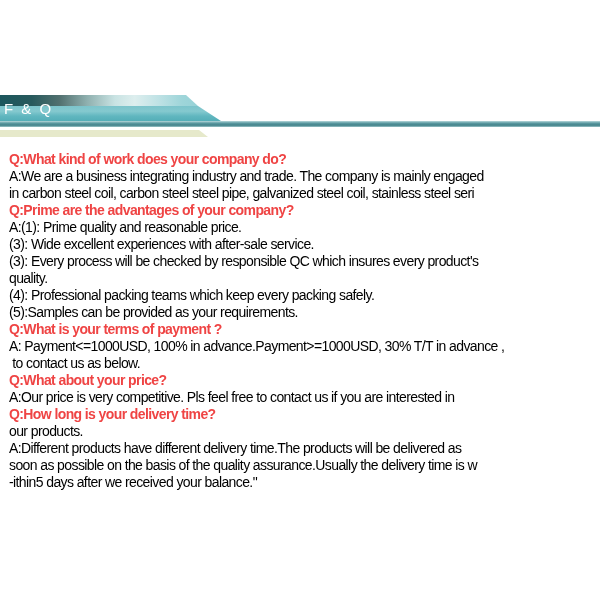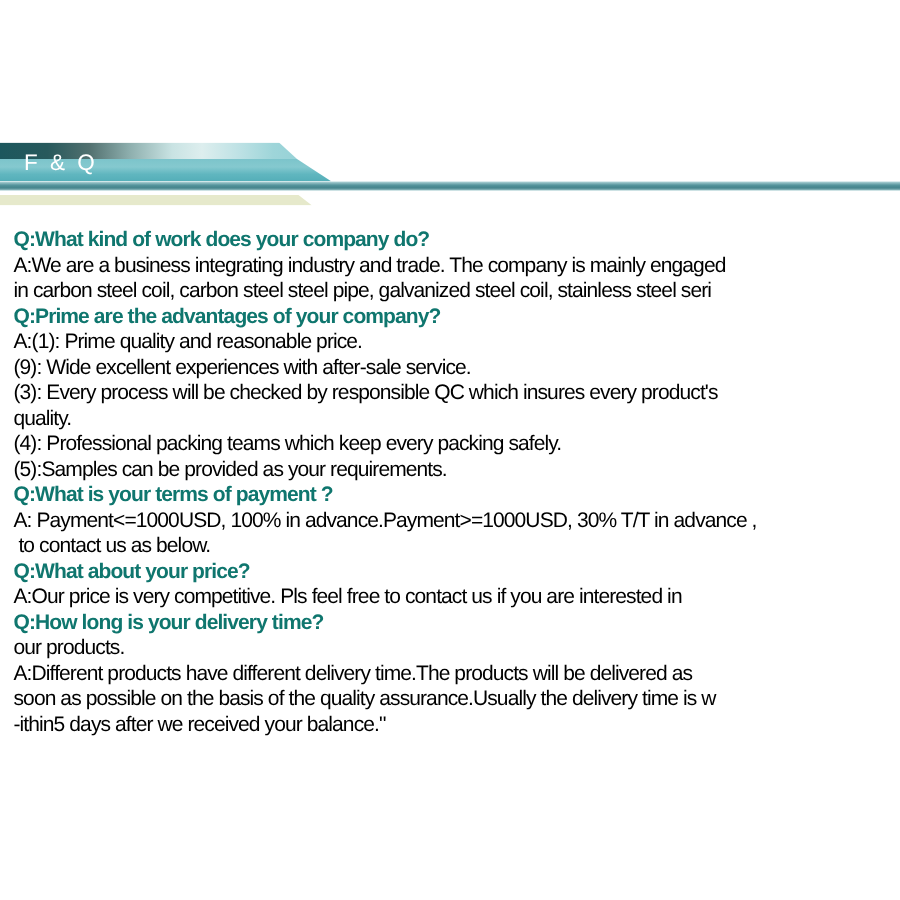--- a/index.html
+++ b/index.html
@@ -31,21 +31,21 @@
   .banner-bar {
     position: absolute;
     left: 0; top: 106px;
     width: 221px; height: 15px;
     background: linear-gradient(180deg,
       #7cc4cb 0%, #85c9cf 35%, #60b6bf 68%, #54aeb8 100%);
     clip-path: polygon(0 0, 198px 0, 221px 100%, 0 100%);
   }
   .banner-title {
     position: absolute;
-    left: 16px; top: 99px;
+    left: 4px; top: 99px;
     z-index: 3;
     color: #ffffff;
     font-size: 15px;
     line-height: 19px;
     letter-spacing: 2px;
     white-space: pre;
   }
   .banner-rule {
     position: absolute;
     left: 0; top: 121px;
@@ -67,21 +67,21 @@
     width: 591px;
   }
   .line {
     font-size: 14px;
     line-height: 17px;
     letter-spacing: -0.6px;
     white-space: pre;
     color: #000000;
   }
   .line.q {
-    color: #0f766e;
+    color: #ef4444;
     font-weight: bold;
   }
 </style>
 </head>
 <body>
 
 <div class="page">
 
   <div class="banner-gradient-strip"></div>
   <div class="banner-bar"></div>
@@ -90,21 +90,21 @@
   <div class="banner-cream-strip"></div>
 
   <div class="content">
 
     <div class="line q">Q:What kind of work does your company do?</div>
     <div class="line">A:We are a business integrating industry and trade. The company is mainly engaged</div>
     <div class="line">in carbon steel coil, carbon steel steel pipe, galvanized steel coil, stainless steel seri</div>
 
     <div class="line q">Q:Prime are the advantages of your company?</div>
     <div class="line">A:(1): Prime quality and reasonable price.</div>
-    <div class="line">(9): Wide excellent experiences with after-sale service.</div>
+    <div class="line">(3): Wide excellent experiences with after-sale service.</div>
     <div class="line">(3): Every process will be checked by responsible QC which insures every product's</div>
     <div class="line">quality.</div>
     <div class="line">(4): Professional packing teams which keep every packing safely.</div>
     <div class="line">(5):Samples can be provided as your requirements.</div>
 
     <div class="line q">Q:What is your terms of payment ?</div>
     <div class="line">A: Payment&lt;=1000USD, 100% in advance.Payment&gt;=1000USD, 30% T/T in advance ,</div>
     <div class="line"> to contact us as below.</div>
 
     <div class="line q">Q:What about your price?</div>

